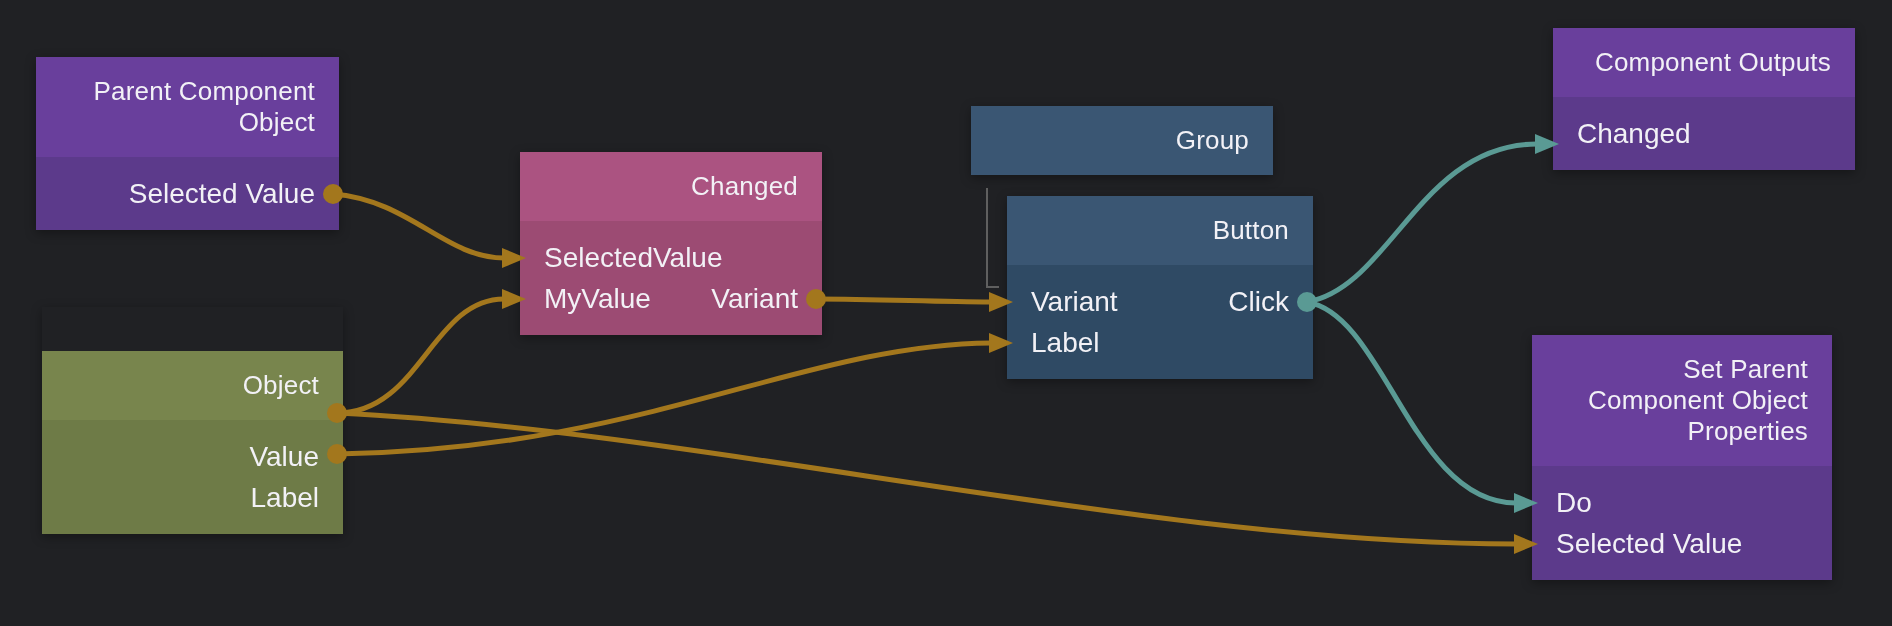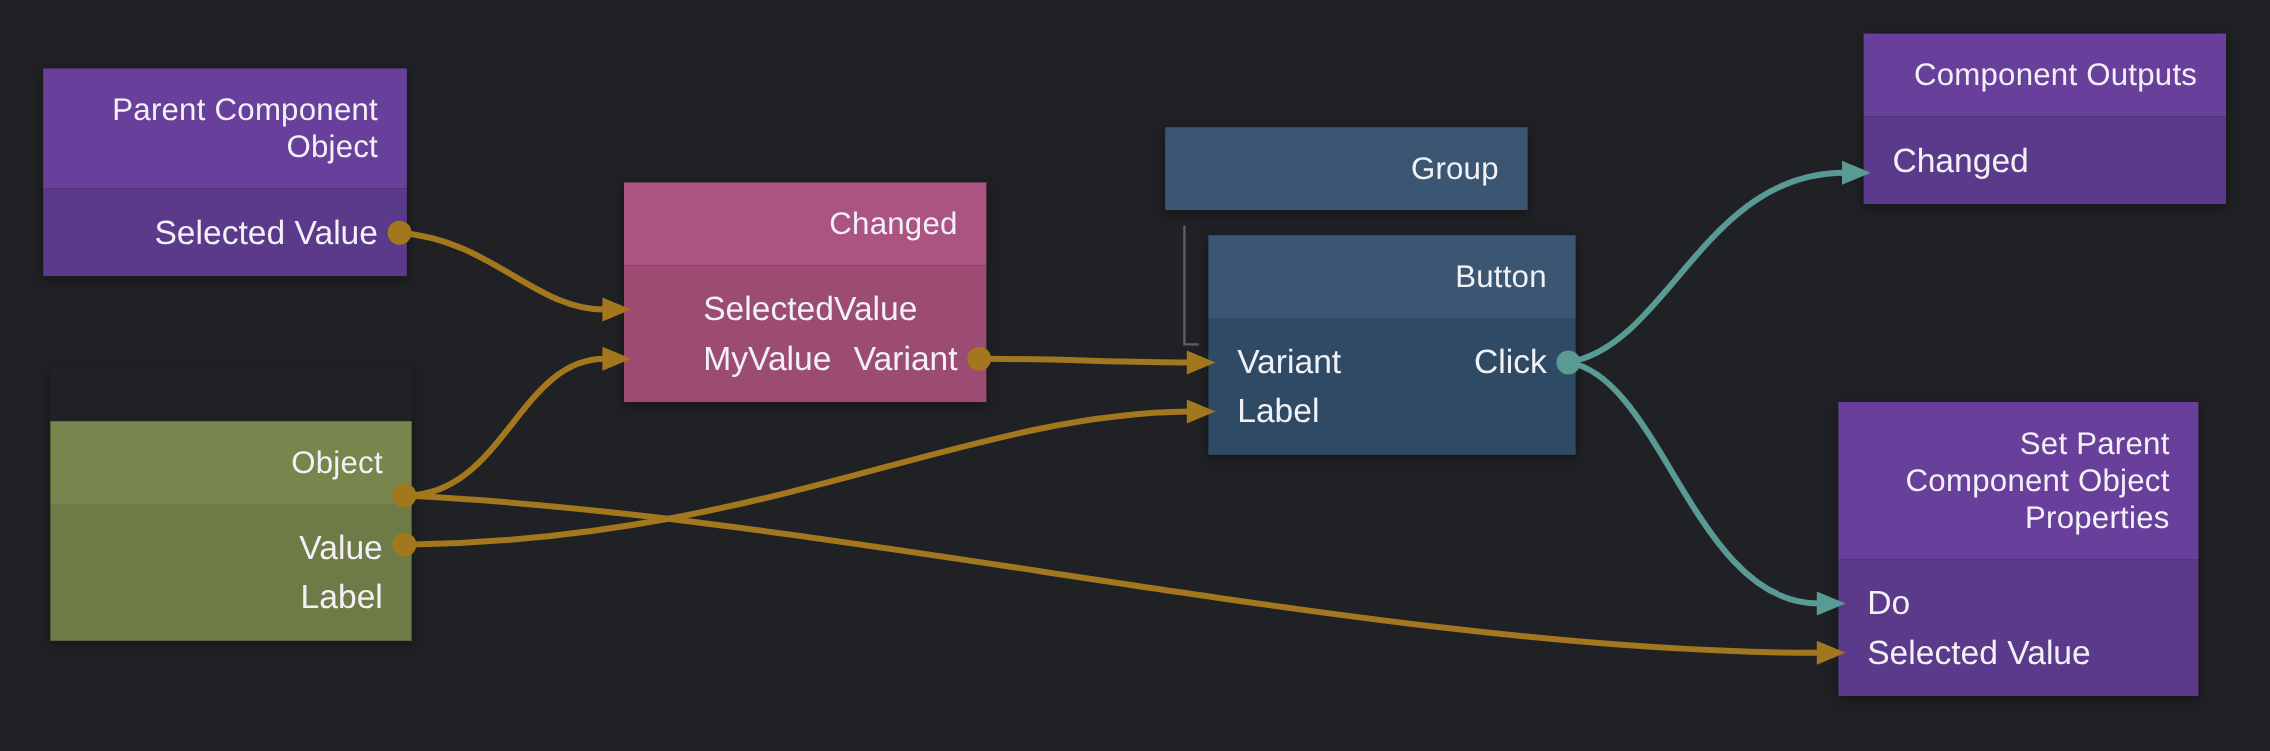--- a/index.html
+++ b/index.html
@@ -30,21 +30,21 @@
   }
   .row.out{justify-content:flex-end;}
   .row.in{justify-content:flex-start;}
   .row.both{justify-content:space-between;}
   
   .purple .node-header{background:var(--purple-header,#693f9c);}
   .purple .node-body{background:var(--purple-body,#5c3a8b);}
   .green .node-header{background:var(--green-header,#78854d);margin-top:44px;}
   .green .node-body{background:var(--green-body,#6e7b47);padding-left:24px;}
   .magenta .node-header{background:var(--magenta-header,#ab5381);}
-  .magenta .node-body{background:var(--magenta-body,#9c4b73);padding-left:42px;}
+  .magenta .node-body{background:var(--magenta-body,#9c4b73);}
   .blue .node-header{background:var(--blue-header,#3a5673);}
   .blue .node-body{background:var(--blue-body,#2f4a64);}
   
   svg.wires{position:absolute;inset:0;pointer-events:none;z-index:5;}
   .wire{fill:none;stroke-width:5;stroke-linecap:round;}
   .wire.orange{stroke:var(--wire-orange,#a3771d);}
   .wire.teal{stroke:var(--wire-teal,#5a9a94);}
   .arrow.orange{fill:var(--wire-orange,#a3771d);}
   .arrow.teal{fill:var(--wire-teal,#5a9a94);}
   .dot.orange{fill:var(--wire-orange,#a3771d);}

